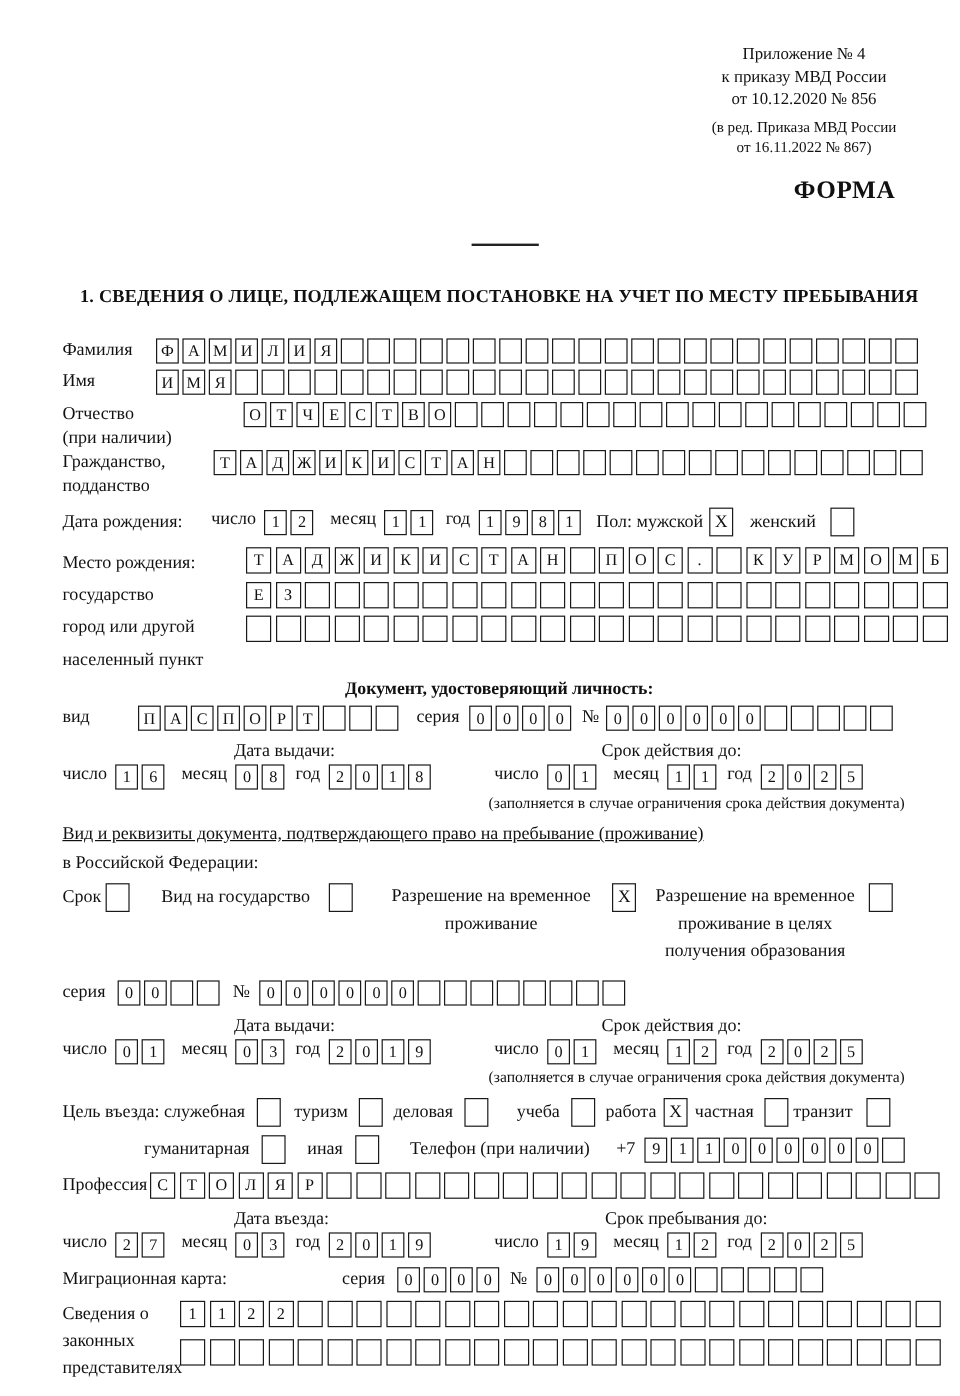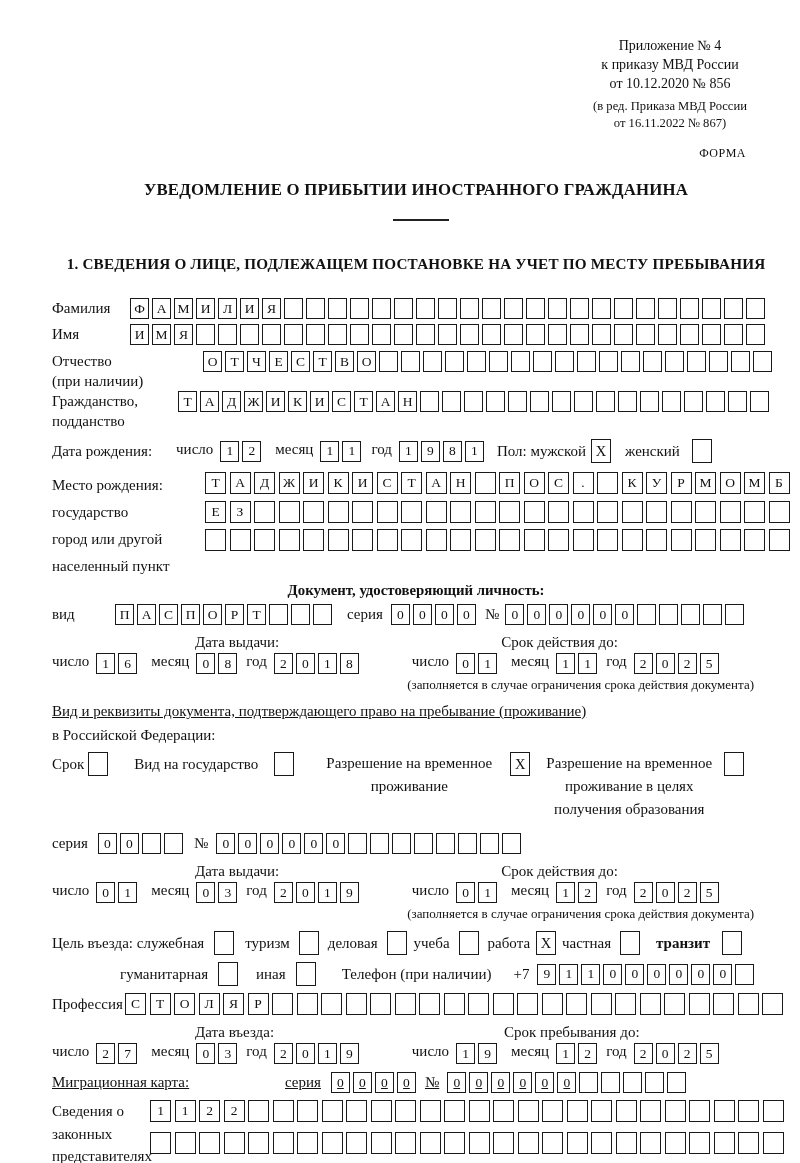--- a/index.html
+++ b/index.html
@@ -4,21 +4,21 @@
 <style>
   html,body{margin:0;padding:0;background:#fff;}
   body{
     width:800px;height:1163px;
     font-family:"Liberation Serif","DejaVu Serif",serif;
     color:#111;font-size:15px;position:relative;box-sizing:border-box;
     padding:36px 20px 20px 52px;
   }
   .annex{margin-left:508px;line-height:19px;font-size:14px;text-align:center;}
   .annex .sub{font-size:12.6px;margin-top:5px;line-height:17px;}
-  .forma{margin-top:14px;text-align:right;padding-right:34px;font-weight:normal;font-size:12px;letter-spacing:.5px;}
+  .forma{margin-top:14px;text-align:right;padding-right:34px;font-weight:bold;font-size:21px;letter-spacing:.5px;}
   .title{margin-top:16px;text-align:center;font-weight:bold;font-size:16.8px;line-height:26px;letter-spacing:.2px;}
   .blank{display:inline-block;width:56px;border-bottom:2px solid #222;height:14px;margin-left:10px;}
   .h1{margin-top:26px;text-align:center;font-weight:bold;font-size:15.2px;letter-spacing:.2px;}
 
   .row{display:flex;align-items:center;margin-top:5px;}
   .row.top{align-items:flex-start;}
   .lbl{flex:none;}
   .cells{display:flex;align-items:center;flex:none;}
   .bx{
     box-sizing:border-box;flex:none;width:19px;height:21px;
@@ -44,21 +44,20 @@
   <div>от 10.12.2020 № 856</div>
   <div class="sub">
     <div>(в ред. Приказа МВД России</div>
     <div>от 16.11.2022 № 867)</div>
   </div>
 </div>
 
 <div class="forma">ФОРМА</div>
 
 <div class="title">
-  <div>УВЕДОМЛЕНИЕ О ПРИБЫТИИ ИНОСТРАННОГО ГРАЖДАНИНА</div>
   <div>
     <span class="blank"></span>
   </div>
 </div>
 
 <div class="h1">1. СВЕДЕНИЯ О ЛИЦЕ, ПОДЛЕЖАЩЕМ ПОСТАНОВКЕ НА УЧЕТ ПО МЕСТУ ПРЕБЫВАНИЯ</div>
 
 <div class="row" style="margin-top:25px;">
   <span class="lbl" style="width:78px;">Фамилия</span>
   <span class="cells">
@@ -517,33 +516,33 @@
       <span class="bx"></span>
     </span>
   <span style="margin-left:11px;">туризм</span>
   <span class="cells cb" style="margin-left:9px;">
       <span class="bx"></span>
     </span>
   <span style="margin-left:9px;">деловая</span>
   <span class="cells cb" style="margin-left:9px;">
       <span class="bx"></span>
     </span>
-  <span style="margin-left:7px;">учеба</span>
+  <span style="margin-left:24px;">учеба</span>
   <span class="cells cb" style="margin-left:9px;">
       <span class="bx"></span>
     </span>
   <span style="margin-left:9px;">работа</span>
   <span class="cells cb" style="margin-left:6px;">
       <span class="bx">X</span>
     </span>
   <span style="margin-left:6px;">частная</span>
   <span class="cells cb" style="margin-left:9px;">
       <span class="bx"></span>
     </span>
-  <span style="margin-left:16px;font-weight:bold;">транзит</span>
+  <span style="margin-left:4px;">транзит</span>
   <span class="cells cb" style="margin-left:12px;">
       <span class="bx"></span>
     </span>
 </div>
 
 <div class="row" style="margin-top:7px;">
   <span style="margin-left:68px;">гуманитарная</span>
   <span class="cells cb" style="margin-left:10px;">
       <span class="bx"></span>
     </span>
@@ -639,21 +638,21 @@
     <span class="dl" style="margin-left:6px;">год</span>
     <span class="cells">
         <span class="bx">2</span>
         <span class="bx">0</span>
         <span class="bx">2</span>
         <span class="bx">5</span>
       </span>
   </span>
 </div>
 
-<div class="row" style="margin-top:8px;text-decoration:underline;">
+<div class="row" style="margin-top:8px;">
   <span class="lbl" style="width:163px;">Миграционная карта:</span>
   <span style="margin-left:70px;margin-right:10px;">серия</span>
   <span class="cells">
       <span class="bx">0</span>
       <span class="bx">0</span>
       <span class="bx">0</span>
       <span class="bx">0</span>
     </span>
   <span style="margin-left:6px;margin-right:8px;">№</span>
   <span class="cells">

